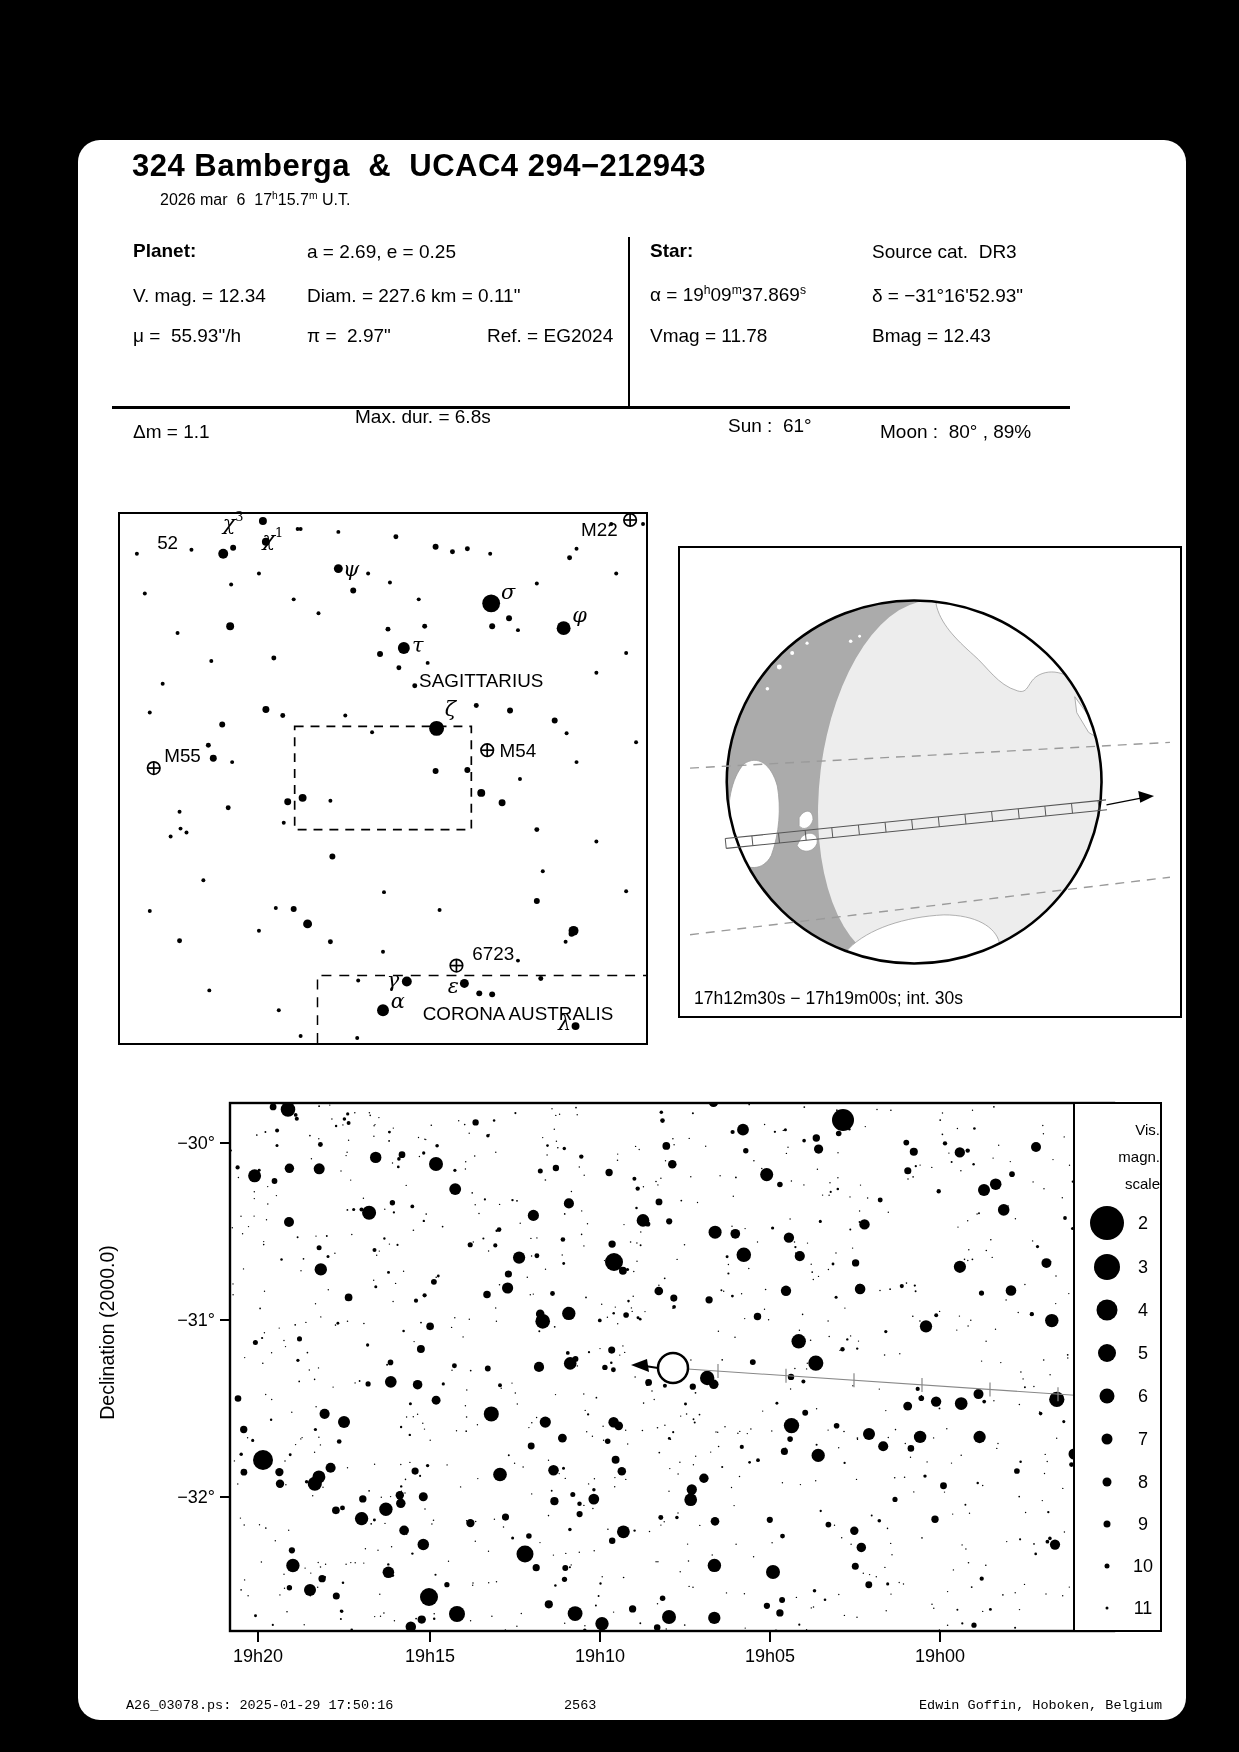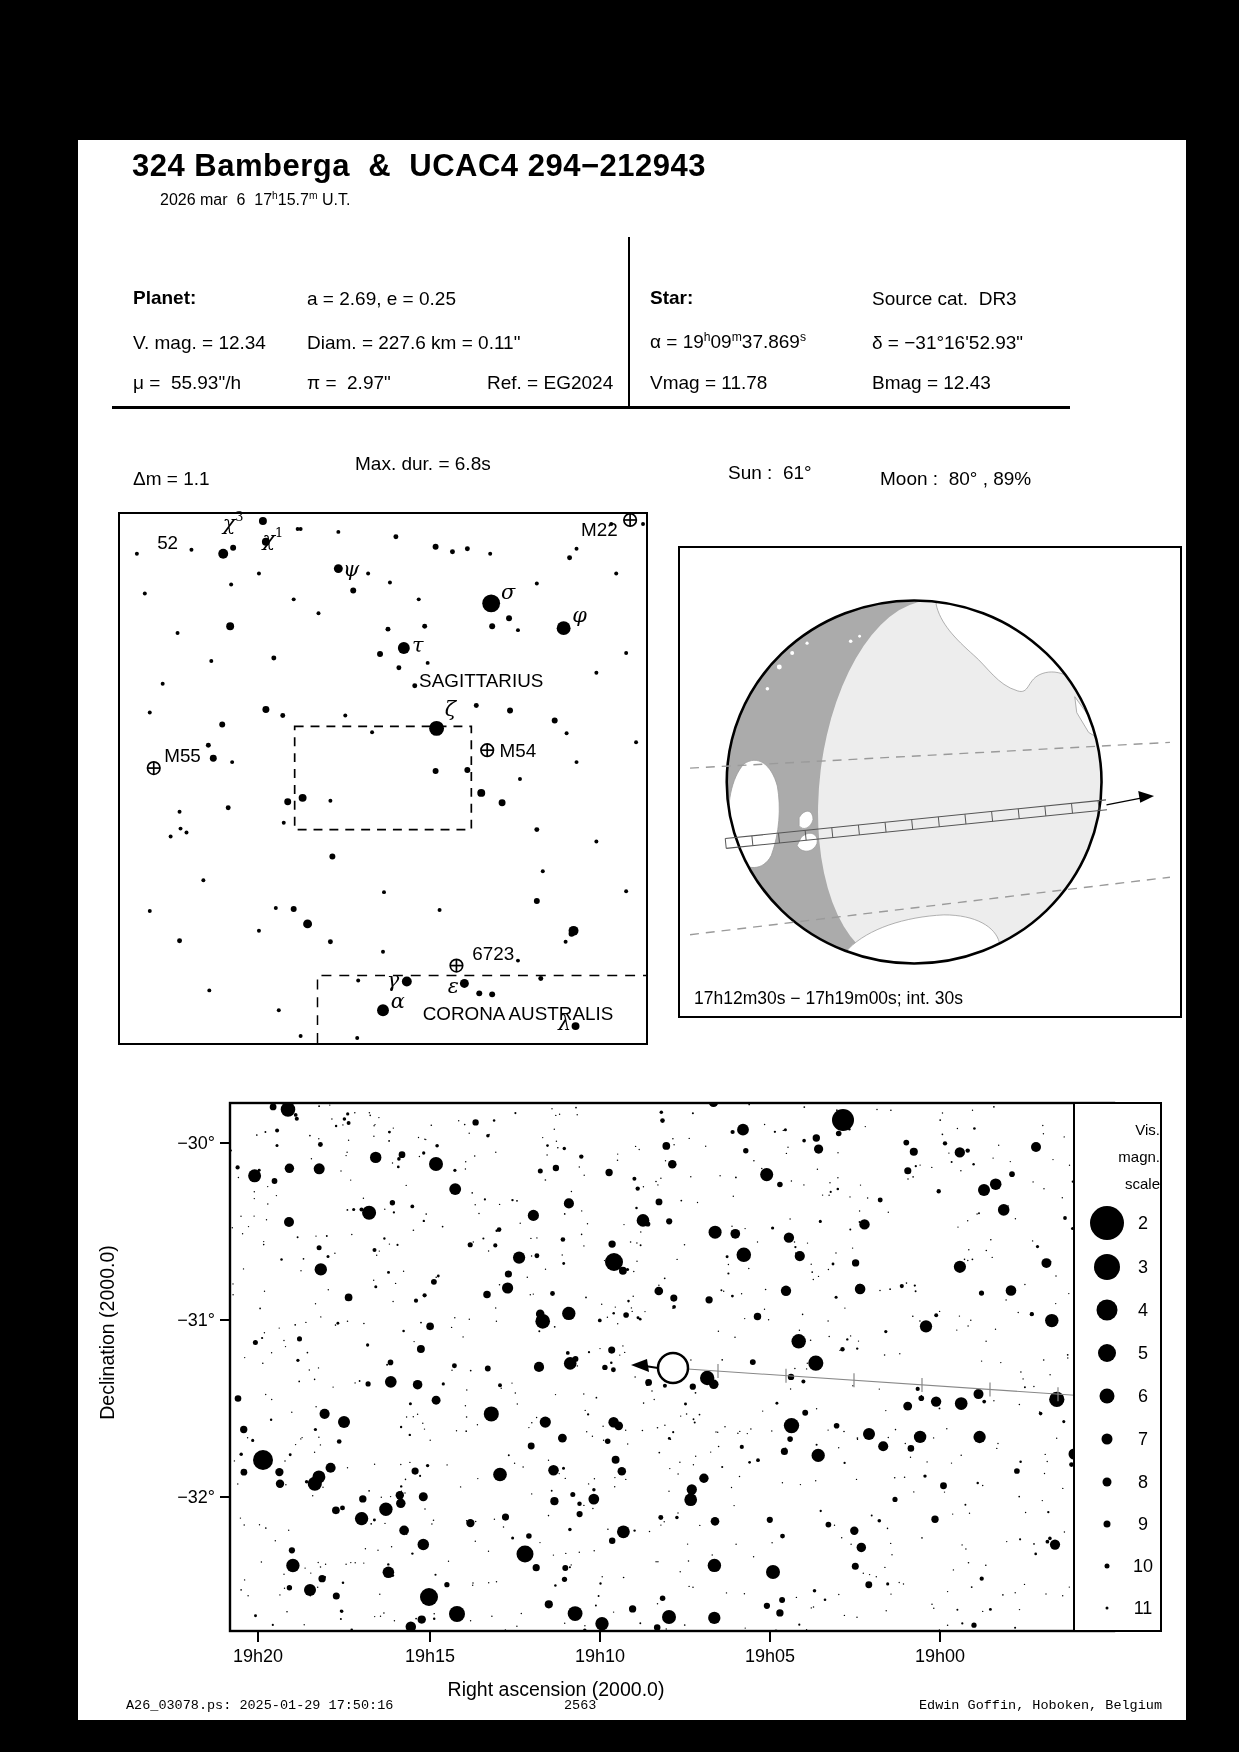--- a/index.html
+++ b/index.html
@@ -1,23 +1,23 @@
 <!DOCTYPE html>
 <html><head>
 <meta charset="utf-8">
 <style>
   html,body{margin:0;padding:0;}
   body{width:1239px;height:1752px;background:#000;position:relative;
        font-family:"Liberation Sans",sans-serif;color:#000;}
-  .page{position:absolute;left:78px;top:140px;width:1108px;height:1580px;background:#fff;}
+  .page{position:absolute;left:78px;top:140px;width:1108px;height:1580px;background:#fff;border-radius:22px;}
   .abs{position:absolute;white-space:pre;}
   .title{left:54px;top:8px;font-size:31px;font-weight:bold;letter-spacing:.5px;}
   .subtitle{left:82px;top:50px;font-size:16px;}
   .sup{font-size:.64em;vertical-align:super;}
-  .info{font-size:19px;margin-top:47px;}
+  .info{font-size:19px;}
   .bold{font-weight:bold;}
   .vdiv{left:550px;top:97px;width:2px;height:170px;background:#000;}
   .hrule{left:34px;top:266px;width:958px;height:3px;background:#000;}
   .panel{position:absolute;border:2px solid #000;box-sizing:border-box;background:#fff;}
   .finder-panel{left:40px;top:372px;width:530px;height:533px;}
   .globe-panel{left:600px;top:366px;width:504px;height:472px;margin-top:40px;}
   .main-panel{position:absolute;left:103px;top:962px;width:886px;height:530px;margin-left:48px;}
   .legend-panel{left:995px;top:962px;width:89px;height:530px;}
   .caption{position:absolute;left:14px;bottom:7px;font-size:17.5px;white-space:pre;}
   .xlabel{left:98px;top:1538px;width:760px;text-align:center;font-size:19.5px;white-space:normal;}
@@ -1393,21 +1393,20 @@
         <line x1="201" y1="529" x2="201" y2="540" stroke="#000" stroke-width="2"></line>
         <text x="201" y="560" text-anchor="middle" class="tick">19h15</text>
         <line x1="371" y1="529" x2="371" y2="540" stroke="#000" stroke-width="2"></line>
         <text x="371" y="560" text-anchor="middle" class="tick">19h10</text>
         <line x1="541" y1="529" x2="541" y2="540" stroke="#000" stroke-width="2"></line>
         <text x="541" y="560" text-anchor="middle" class="tick">19h05</text>
         <line x1="711" y1="529" x2="711" y2="540" stroke="#000" stroke-width="2"></line>
         <text x="711" y="560" text-anchor="middle" class="tick">19h00</text>
       </svg>
   </div>
-  <div class="abs xlabel">Right ascension (2000.0)</div>
   <div class="abs ylabel">Declination (2000.0)</div>
 
   <div class="panel legend-panel">
     <div class="legend-title" style="top:12px">Vis.</div>
     <div class="legend-title" style="top:39px">magn.</div>
     <div class="legend-title" style="top:66px">scale</div>
     <svg id="legend-svg" width="85" height="526" viewBox="0 0 85 526">
         <circle cx="32" cy="119" r="17" fill="#000"></circle>
         <text x="68" y="125" text-anchor="middle" class="tick">2</text>
         <circle cx="32" cy="163" r="13" fill="#000"></circle>

